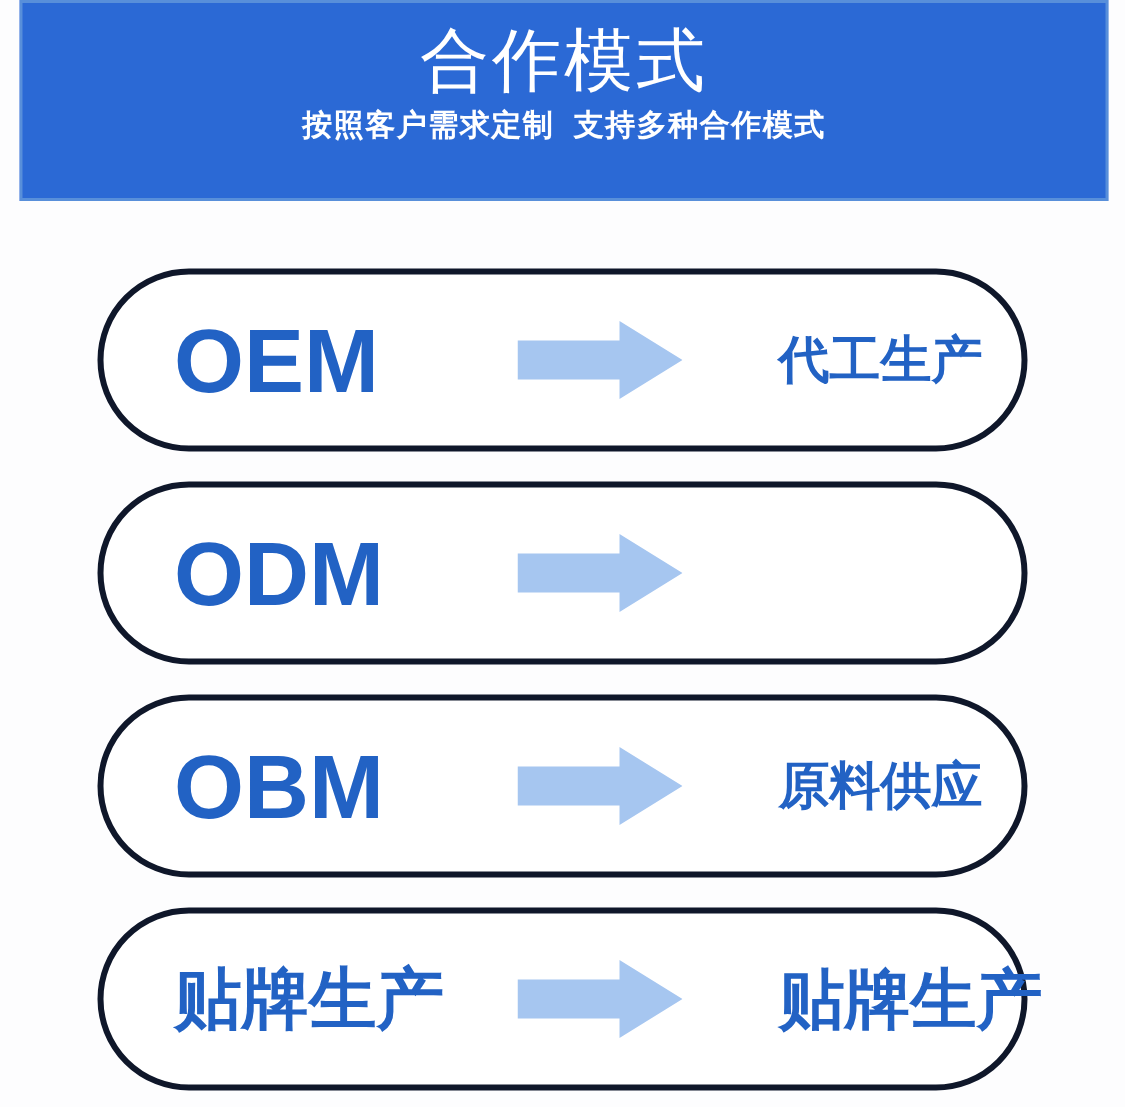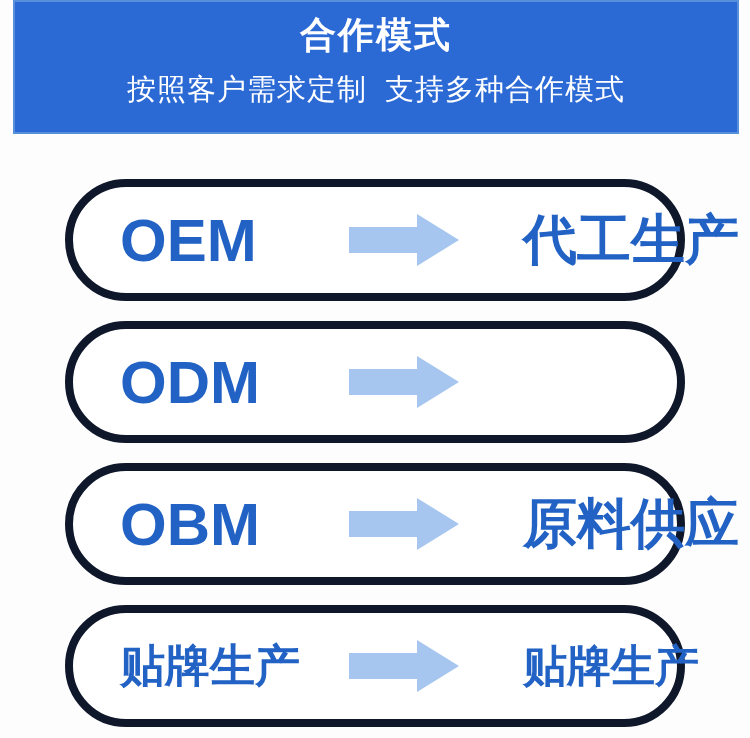--- a/index.html
+++ b/index.html
@@ -20,44 +20,44 @@
     margin: 0 11px 0 13px;
     height: 134px;
     background: #2b69d5;
     box-shadow: inset 0 0 0 2px rgba(173, 216, 230, 0.35);
     text-align: center;
     box-sizing: border-box;
     padding-top: 15px;
   }
   .banner-title {
     color: #ffffff;
-    font-size: 36px;
-    font-weight: 700;
+    font-size: 46px;
+    font-weight: 400;
     line-height: 1.1;
     letter-spacing: 2px;
   }
   .banner-subtitle {
-    margin-top: 15px;
+    margin-top: 4px;
     color: #ffffff;
-    font-size: 29px;
-    font-weight: 400;
+    font-size: 20px;
+    font-weight: 700;
     letter-spacing: 1px;
     white-space: pre;
   }
   
   .rows {
     margin-top: 45px;
   }
   .pill {
     width: 620px;
     height: 122px;
     margin: 0 auto 20px auto;
     box-sizing: border-box;
     background: #ffffff;
-    border: 8px solid #0f172a;
+    border: 4px solid #0f172a;
     border-radius: 61px;
     display: flex;
     align-items: center;
     padding-left: 47px;
     gap: 44px;
   }
   .pill-left {
     width: 185px;
     color: #2262c4;
     font-size: 60px;
@@ -67,21 +67,21 @@
   }
   .pill-arrow {
     width: 110px;
     height: 56px;
     flex-shrink: 0;
     display: block;
   }
   .pill-right {
     margin-left: 20px;
     color: #2262c4;
-    font-size: 54px;
+    font-size: 34px;
     font-weight: 700;
     white-space: nowrap;
   }
   
   .pill:last-child .pill-left { font-size: 45px; }
   .pill:last-child .pill-right { font-size: 44px; }
 </style>
 </head>
 <body>
 

